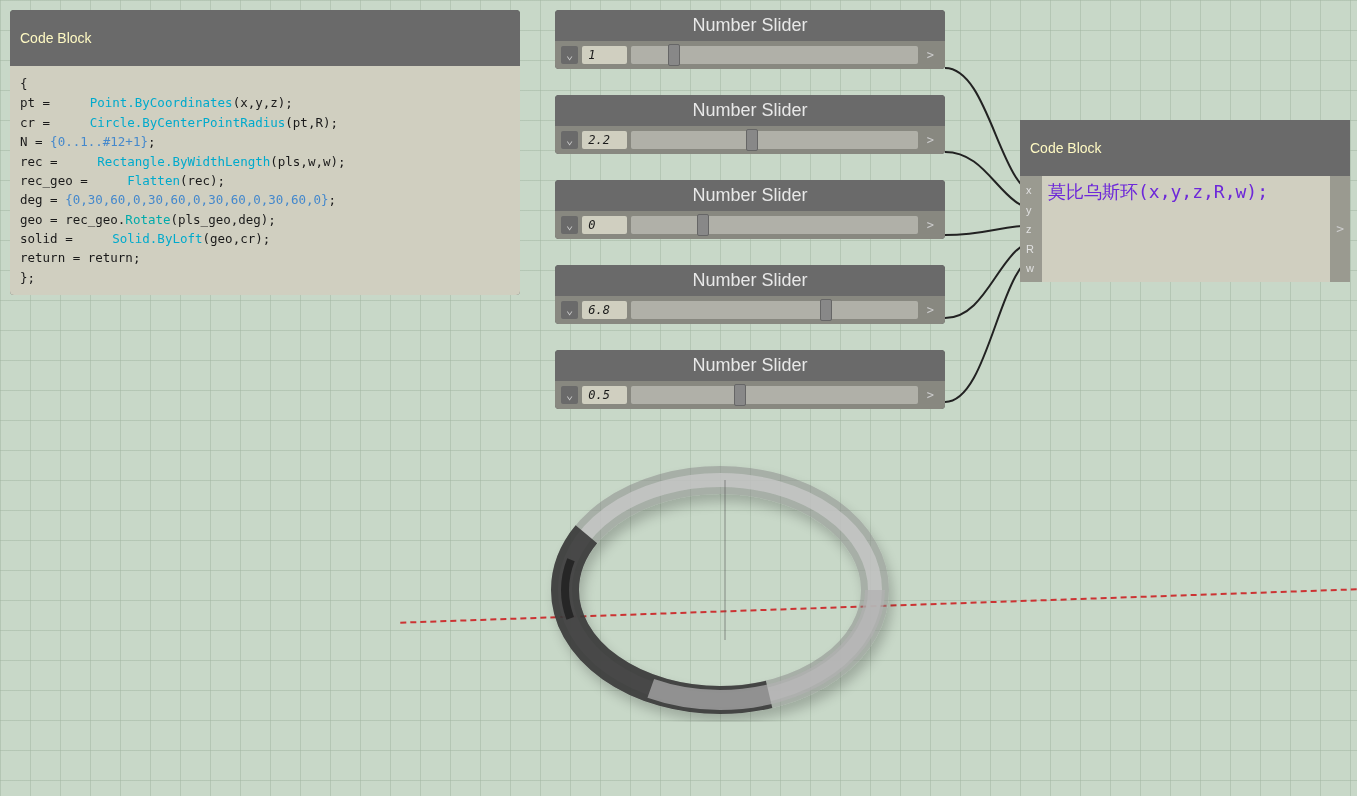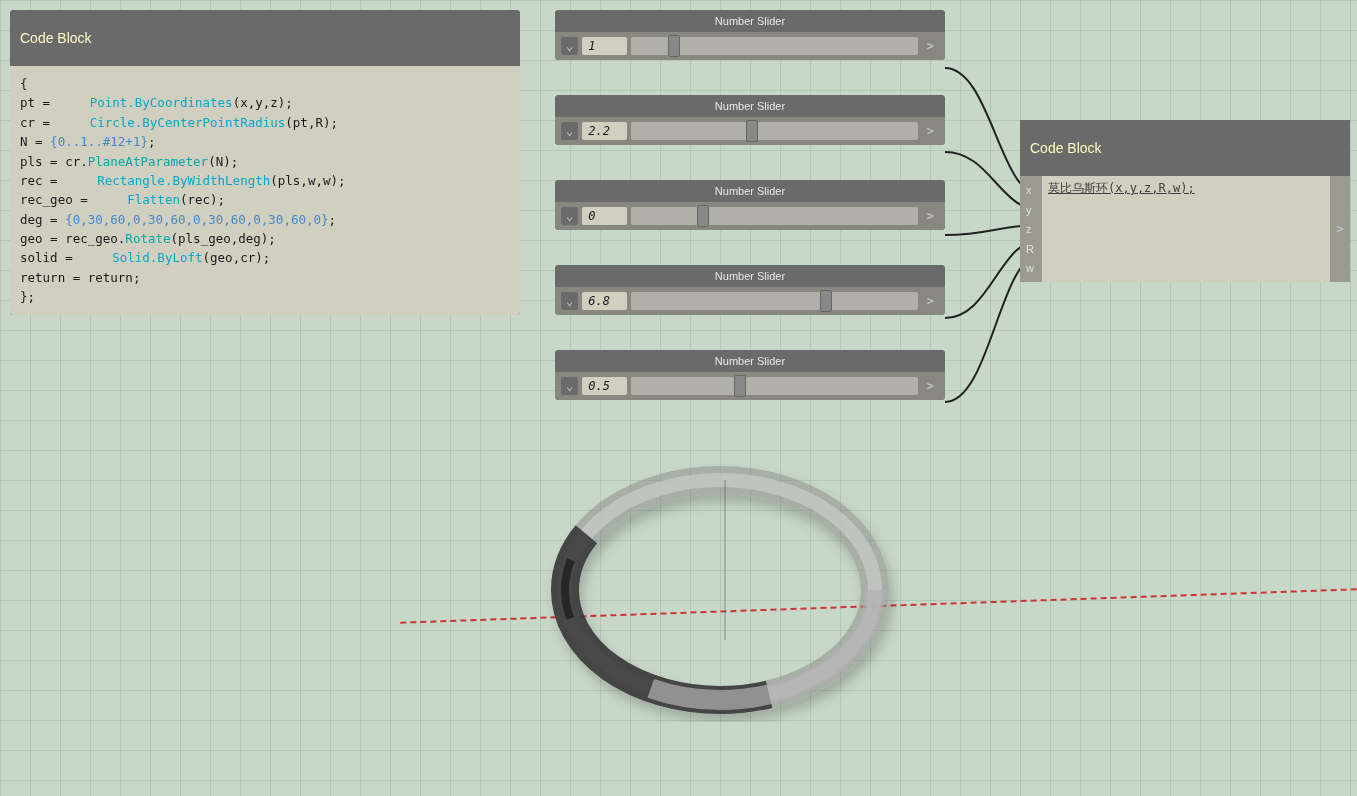--- a/index.html
+++ b/index.html
@@ -87,21 +87,21 @@
       border-radius: 4px;
       overflow: hidden;
     }
 
     .slider-header {
       background: #6a6a6a;
       color: #e8e8e8;
       text-align: center;
       padding: 5px 10px;
       font-family: Arial, sans-serif;
-      font-size: 11px;
+      font-size: 18px;
     }
 
     .slider-body {
       background: #888880;
       display: flex;
       align-items: center;
       padding: 5px 6px;
       gap: 4px;
     }
 
@@ -240,21 +240,20 @@
   <path d="M 945 402 C 990 402, 1000 255, 1040 255" stroke="#222" stroke-width="2" fill="none"></path>
 </svg>
 
 <div class="code-block-left">
   <div class="node-header">Code Block</div>
   <div class="code-content">
     <div class="code-line"><span class="color-default">{</span></div>
     <div class="code-line"><span class="color-default">pt = </span><span class="color-cyan">Point.ByCoordinates</span><span class="color-default">(x,y,z);</span></div>
     <div class="code-line"><span class="color-default">cr = </span><span class="color-cyan">Circle.ByCenterPointRadius</span><span class="color-default">(pt,R);</span></div>
     <div class="code-line"><span class="color-default">N = </span><span class="color-blue">{0..1..#12+1}</span><span class="color-default">;</span></div>
-    <div class="code-line"><span class="color-default">pls = cr.</span><span class="color-teal">PlaneAtParameter</span><span class="color-default">(N);</span></div>
     <div class="code-line"><span class="color-default">rec = </span><span class="color-cyan">Rectangle.ByWidthLength</span><span class="color-default">(pls,w,w);</span></div>
     <div class="code-line"><span class="color-default">rec_geo = </span><span class="color-cyan">Flatten</span><span class="color-default">(rec);</span></div>
     <div class="code-line"><span class="color-default">deg = </span><span class="color-blue">{0,30,60,0,30,60,0,30,60,0,30,60,0}</span><span class="color-default">;</span></div>
     <div class="code-line"><span class="color-default">geo = rec_geo.</span><span class="color-teal">Rotate</span><span class="color-default">(pls_geo,deg);</span></div>
     <div class="code-line"><span class="color-default">solid = </span><span class="color-cyan">Solid.ByLoft</span><span class="color-default">(geo,cr);</span></div>
     <div class="code-line"><span class="color-default">return = return;</span></div>
     <div class="code-line"><span class="color-default">};</span></div>
   </div>
 </div>
 
@@ -320,21 +319,21 @@
   <div class="node-header">Code Block</div>
   <div class="code-block-right-body">
     <div class="right-ports">
       <div class="right-port-label">x</div>
       <div class="right-port-label">y</div>
       <div class="right-port-label">z</div>
       <div class="right-port-label">R</div>
       <div class="right-port-label">w</div>
     </div>
     <div class="right-code">
-      <span style="color:#404040; font-size:12px;text-decoration:underline;">莫比乌斯环(x,y,z,R,w);</span>
+      <span style="color:#6d28d9; font-size:18px;">莫比乌斯环(x,y,z,R,w);</span>
     </div>
     <div class="right-output-arrow">
       <span>&gt;</span>
     </div>
   </div>
 </div>
 
 <div class="ring-container">
   <svg class="ring-svg" viewBox="0 0 360 320">
 

